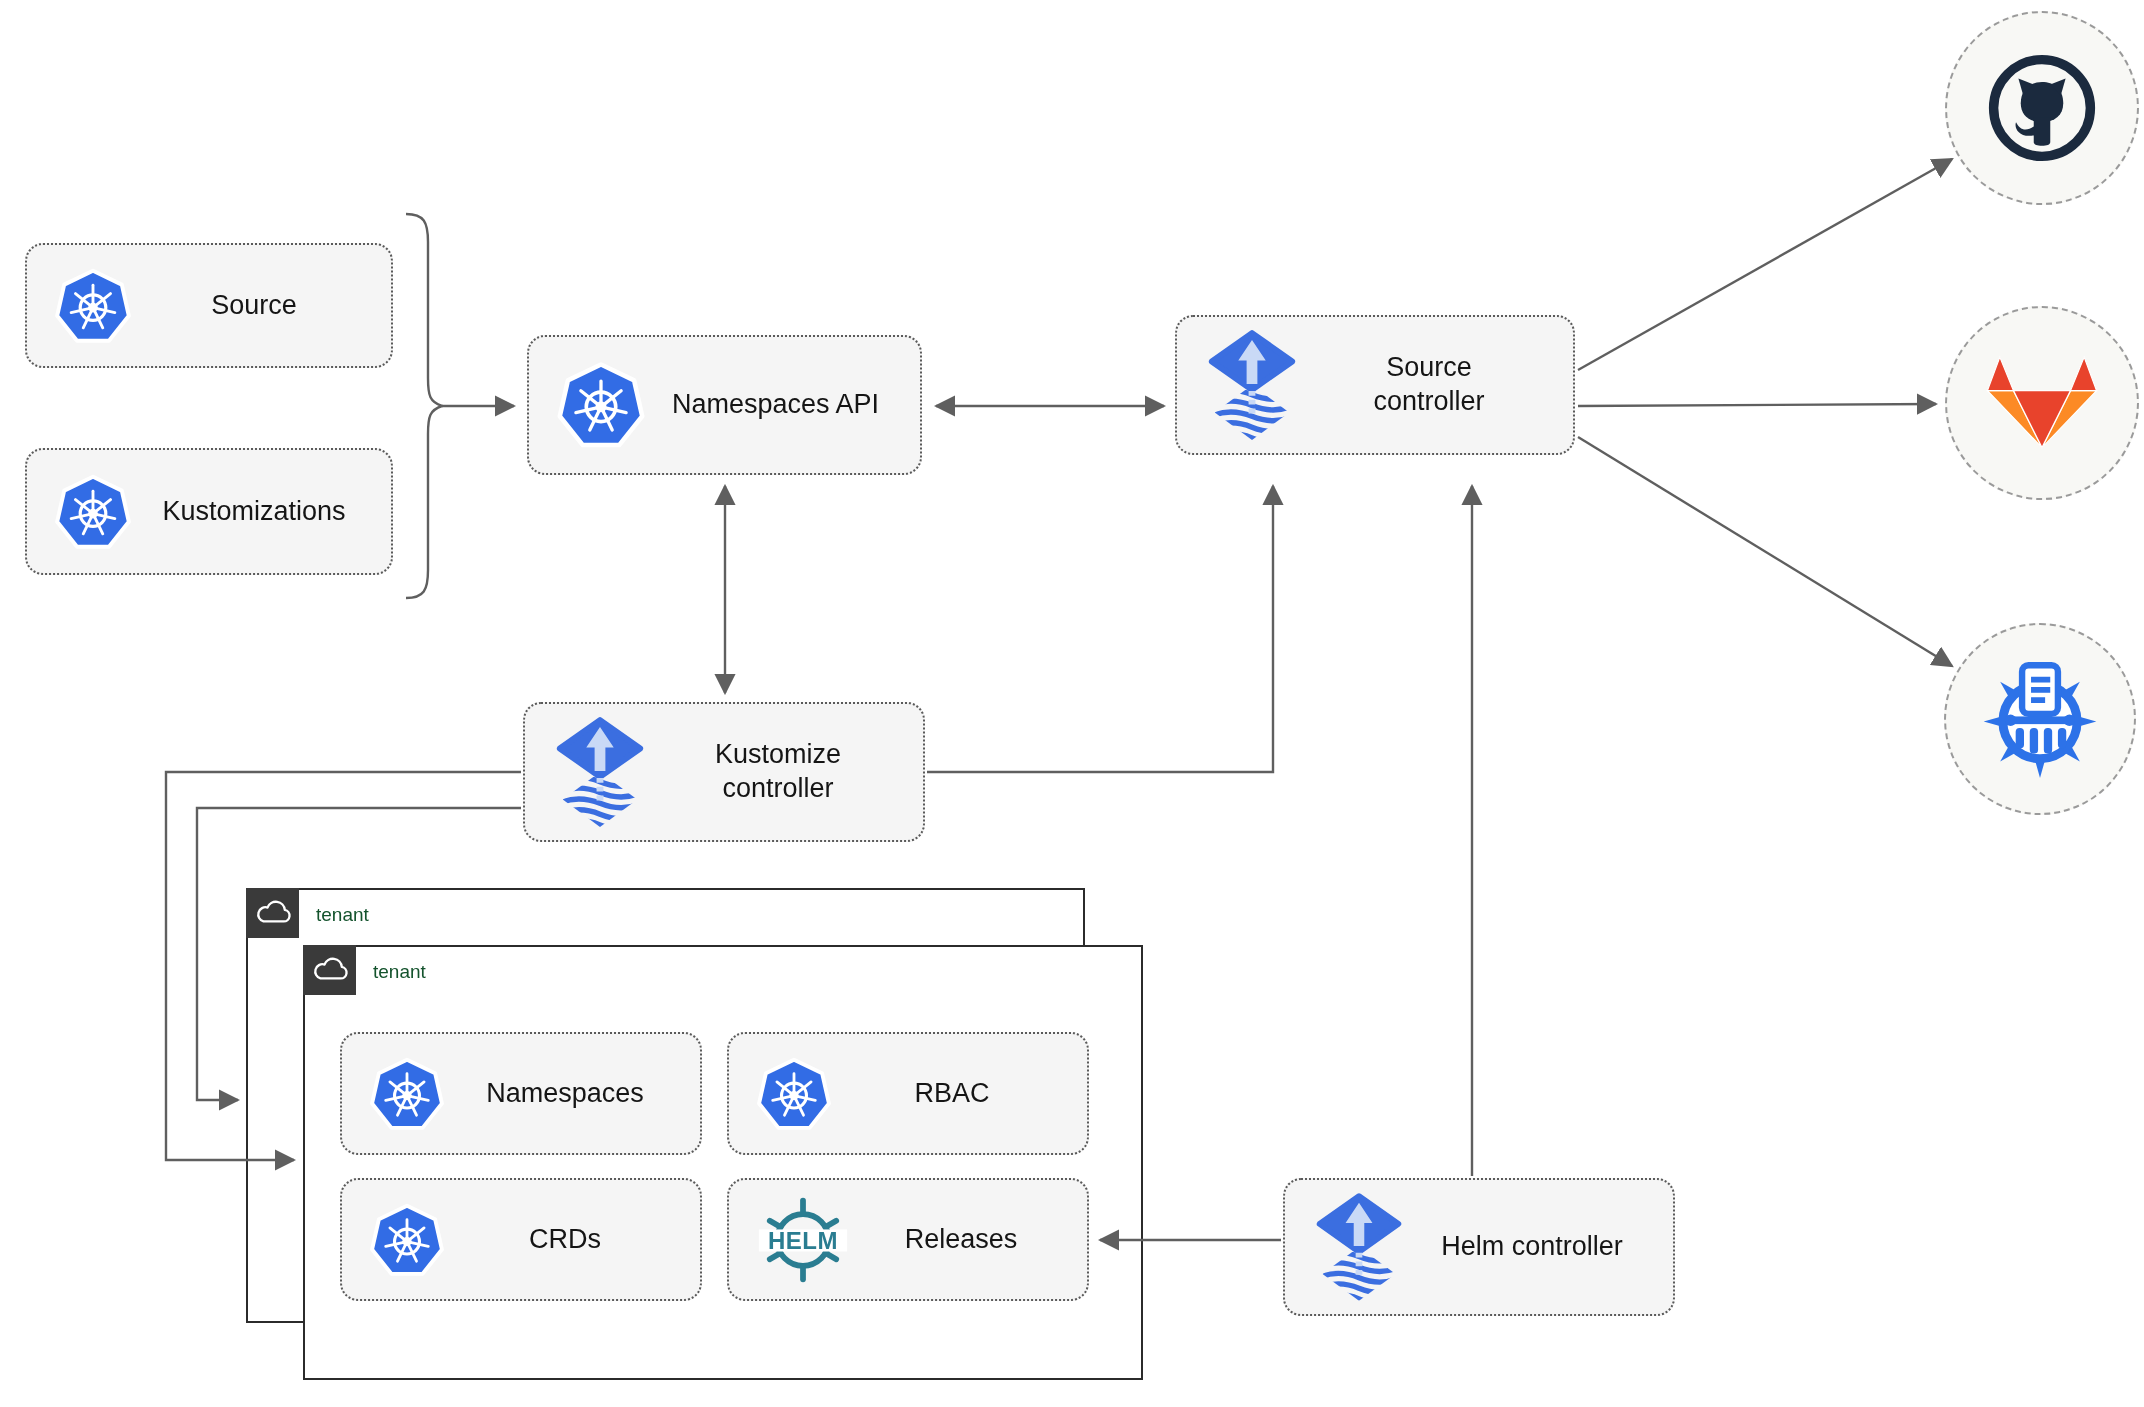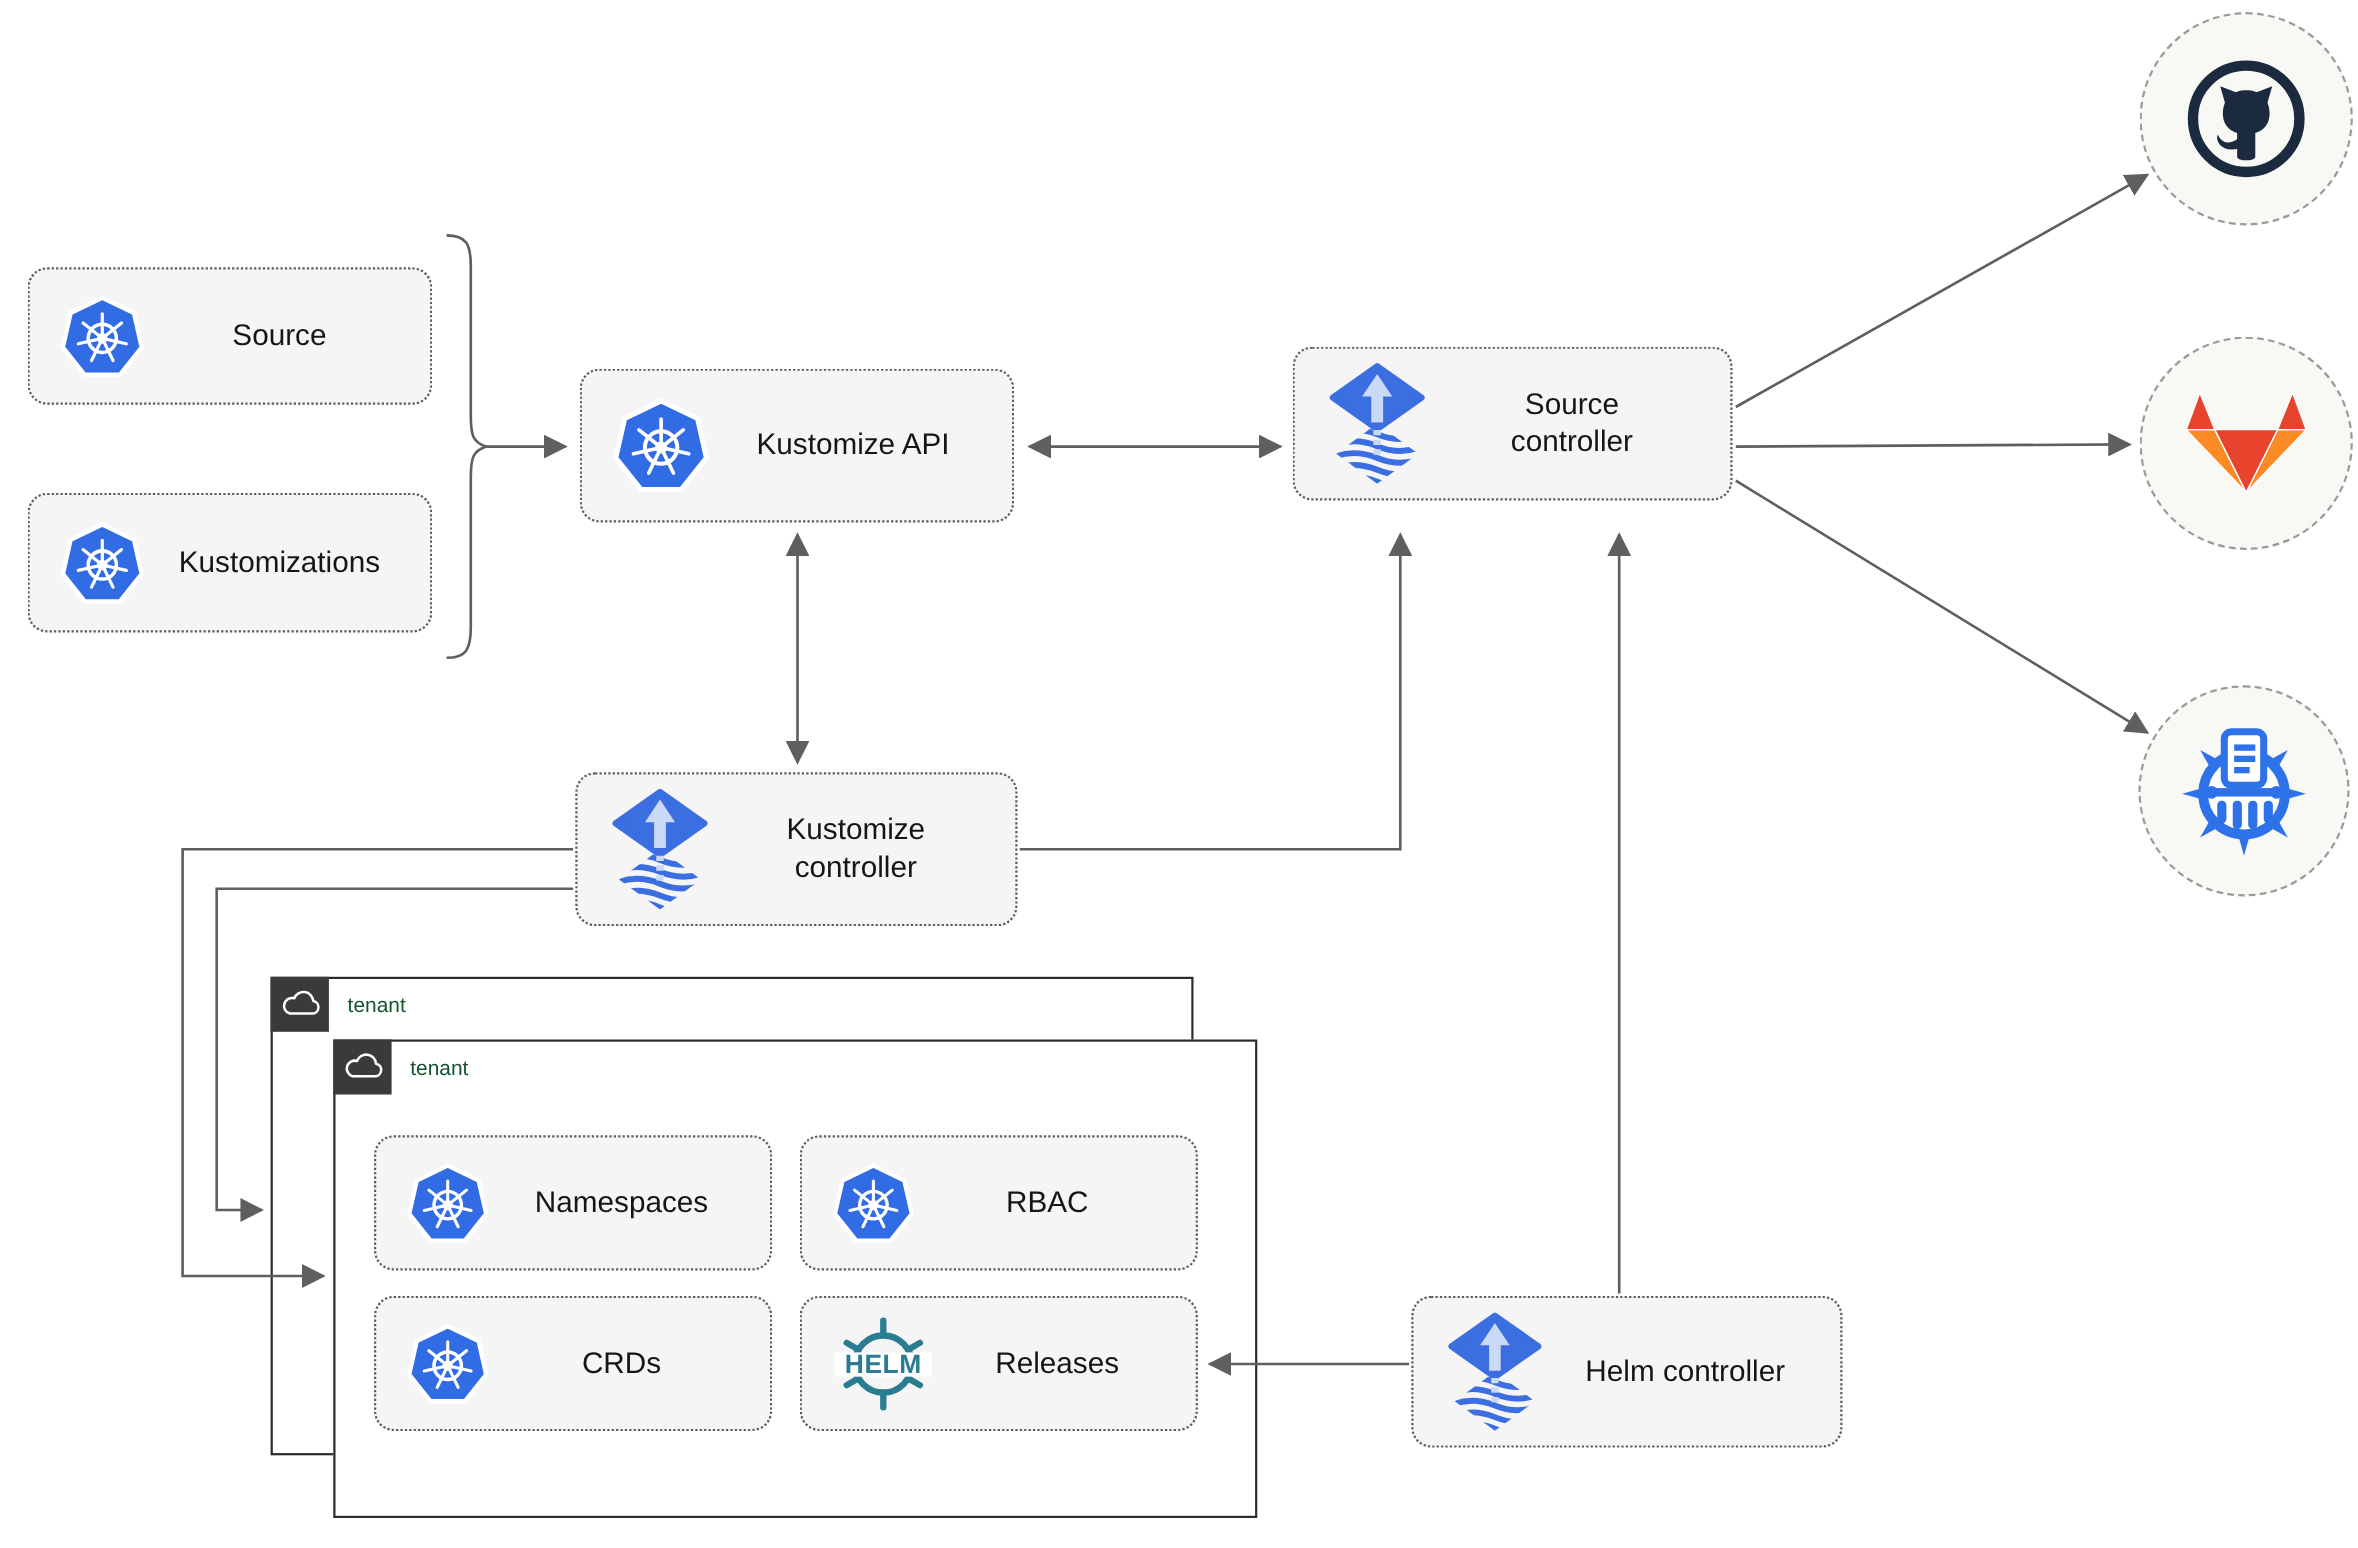--- a/index.html
+++ b/index.html
@@ -165,21 +165,21 @@
     </span>
     <span class="label">Kustomizations</span>
   </div>
 
   <div class="node" style="left:527px;top:335px;width:395px;height:140px;">
     <span class="icon">
       <svg width="92" height="92" viewBox="0 0 100 100">
           <use href="#k8s-logo"></use>
         </svg>
     </span>
-    <span class="label">Kustomize API</span>
+    <span class="label">Namespaces API</span>
   </div>
 
   <div class="node" style="left:1175px;top:315px;width:400px;height:140px;">
     <span class="icon">
       <svg width="98" height="110" viewBox="0 0 100 112">
           <use href="#flux-logo"></use>
         </svg>
     </span>
     <span class="label two-line">Source controller</span>
   </div>

